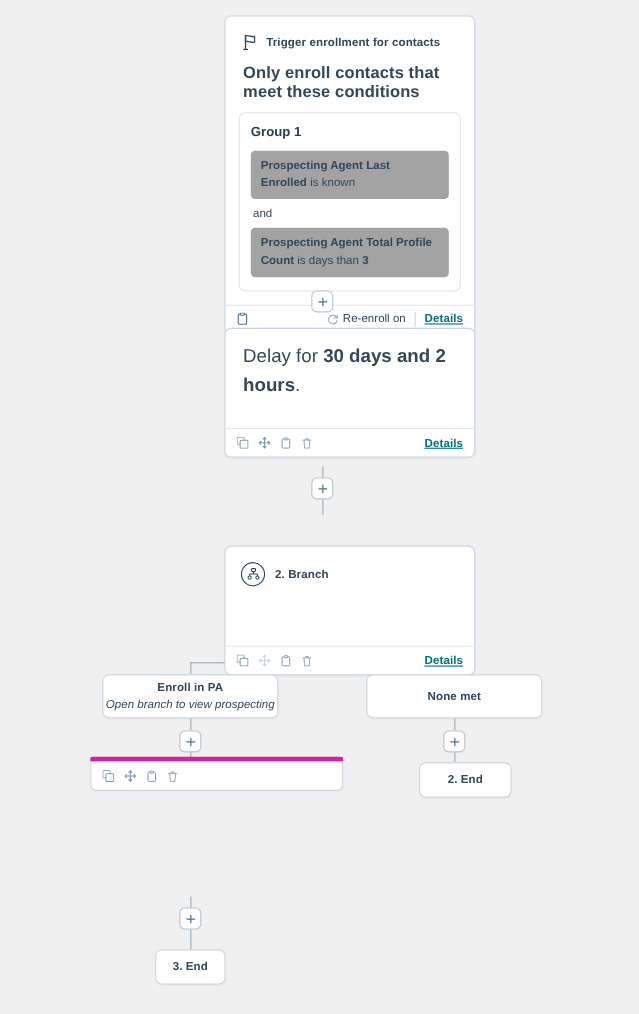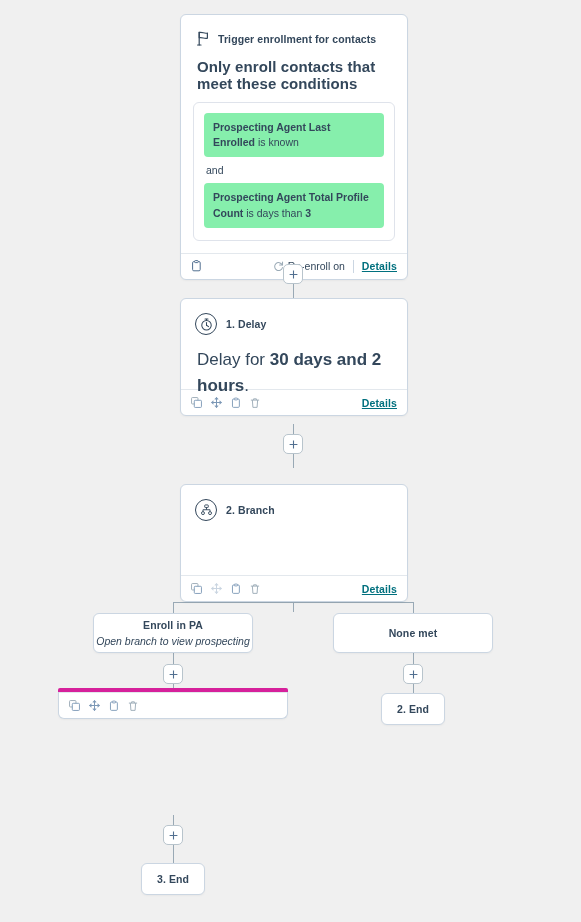--- a/index.html
+++ b/index.html
@@ -49,20 +49,21 @@
 
   
   .card {
     position: absolute;
     background: #ffffff;
     border: 1px solid #cbd6e2;
     border-radius: 6px;
     box-sizing: border-box;
     z-index: 2;
     box-shadow: 0 1px 2px rgba(0,0,0,0.04);
+    margin-left: 24px;
   }
   .card-body { padding: 0; }
 
   .card-footer {
     border-top: 1px solid #e3e8ed;
     height: 26px;
     display: flex;
     align-items: center;
     justify-content: space-between;
     padding: 0 10px;
@@ -128,21 +129,21 @@
     padding: 10px 10px 12px 10px;
     background: #ffffff;
   }
   .group-title {
     font-size: 12px;
     font-weight: bold;
     color: #2d3e50;
     margin-bottom: 10px;
   }
   .cond-pill {
-    background: #86efac;
+    background: #a3a3a3;
     border-radius: 4px;
     padding: 7px 9px;
     font-size: 10.5px;
     line-height: 1.45;
     color: #33475b;
   }
   .cond-pill b { font-weight: bold; }
   .cond-and {
     font-size: 10.5px;
     color: #33475b;
@@ -178,21 +179,21 @@
     font-size: 17px;
     line-height: 1.55;
     color: #33475b;
     padding: 12px 16px 0 16px;
   }
   .step-text b { font-weight: bold; }
 
   #delay-card { left: 180px; top: 298px; width: 228px; }
   #delay-card .card-body { height: 90px; }
 
-  #branch-card { left: 180px; top: 484px; width: 228px; }
+  #branch-card { left: 180px; top: 496px; width: 228px; }
   #branch-card .card-body { height: 90px; }
 
   
   #ai-card {
     left: 58px; top: 692px; width: 230px;
     border-top: none;
     border-radius: 0 0 6px 6px;
   }
   .ai-topbar {
     position: absolute;
@@ -257,21 +258,21 @@
     align-items: center;
     justify-content: center;
     font-size: 10.5px;
     font-weight: bold;
     color: #33475b;
     box-sizing: border-box;
     z-index: 2;
     box-shadow: 0 1px 2px rgba(0,0,0,0.04);
     letter-spacing: 0.1px;
   }
-  #end-2 { left: 381px; top: 693px; width: 64px; height: 32px; }
+  #end-2 { left: 381px; top: 693px; width: 84px; height: 32px; }
   #end-3 { left: 141px; top: 863px; width: 64px; height: 32px; }
 </style>
 </head>
 <body>
 
 <div id="canvas">
 
   <div class="vline" style="left:293px; top:254px; height:10px;"></div>
   <div class="vline" style="left:293px; top:284px; height:14px;"></div>
   <div class="vline" style="left:293px; top:424px; height:10px;"></div>
@@ -321,20 +322,21 @@
         <svg width="13" height="15" viewBox="0 0 13 15">
           <path d="M2.2 14 V1.2" stroke="#33475b" stroke-width="1.2" fill="none" stroke-linecap="round"></path>
           <path d="M2.2 1.6 C5 0.4 7.5 3.2 10.4 2 V7.2 C7.5 8.4 5 5.6 2.2 6.8 Z" stroke="#33475b" stroke-width="1.2" fill="none" stroke-linejoin="round"></path>
           <path d="M0.6 14 H4" stroke="#33475b" stroke-width="1.2" stroke-linecap="round"></path>
         </svg>
         <span class="trigger-title">Trigger enrollment for contacts</span>
       </div>
       <div class="trigger-sub">Only enroll contacts that meet these conditions</div>
 
       <div class="group-box">
+        <div class="group-title">Group 1</div>
 
         <div class="cond-pill">
           <b>Prospecting Agent Last Enrolled</b>
           <span>is</span>
           <span>known</span>
         </div>
 
         <div class="cond-and">and</div>
 
         <div class="cond-pill">
@@ -361,32 +363,20 @@
           <span>Re-enroll on</span>
         </span>
         <span class="vsep"></span>
         <span class="details-link">Details</span>
       </div>
     </div>
   </div>
 
   <div class="card" id="delay-card">
     <div class="card-body">
-      <div class="step-head">
-        <span class="step-circle">
-          <svg width="13" height="13" viewBox="0 0 14 14">
-            <circle cx="7" cy="7.8" r="5.1" stroke="#33475b" stroke-width="1.1" fill="none"></circle>
-            <path d="M7 7.8 V4.9" stroke="#33475b" stroke-width="1.1" stroke-linecap="round"></path>
-            <path d="M7 7.8 L9.2 9.3" stroke="#33475b" stroke-width="1.1" stroke-linecap="round"></path>
-            <path d="M5.4 1 H8.6" stroke="#33475b" stroke-width="1.1" stroke-linecap="round"></path>
-            <path d="M7 1 V2.7" stroke="#33475b" stroke-width="1.1"></path>
-          </svg>
-        </span>
-        <span class="step-title">1. Delay</span>
-      </div>
       <div class="step-text">
         <span>Delay for </span><b>30 days and 2 hours</b><span>.</span>
       </div>
     </div>
     <div class="card-footer">
       <div class="footer-icons">
         <span class="icon-btn">
           <svg width="11" height="11" viewBox="0 0 12 12">
             <rect x="0.6" y="0.6" width="7" height="7" rx="1" stroke="#99a9b5" stroke-width="1" fill="none"></rect>
             <rect x="3.6" y="3.6" width="7.8" height="7.8" rx="1" stroke="#7c98b6" stroke-width="1" fill="#fff"></rect>

